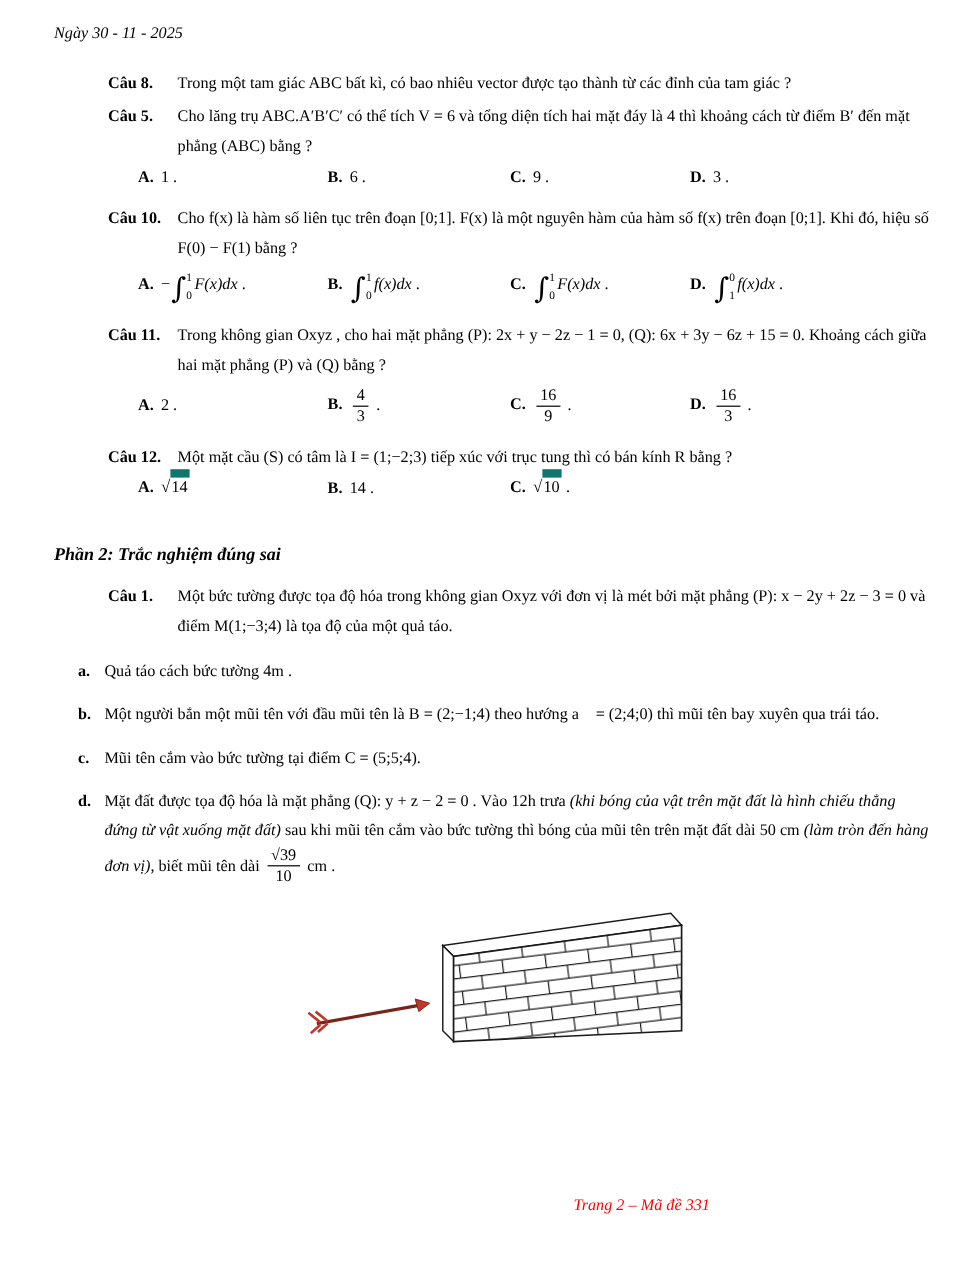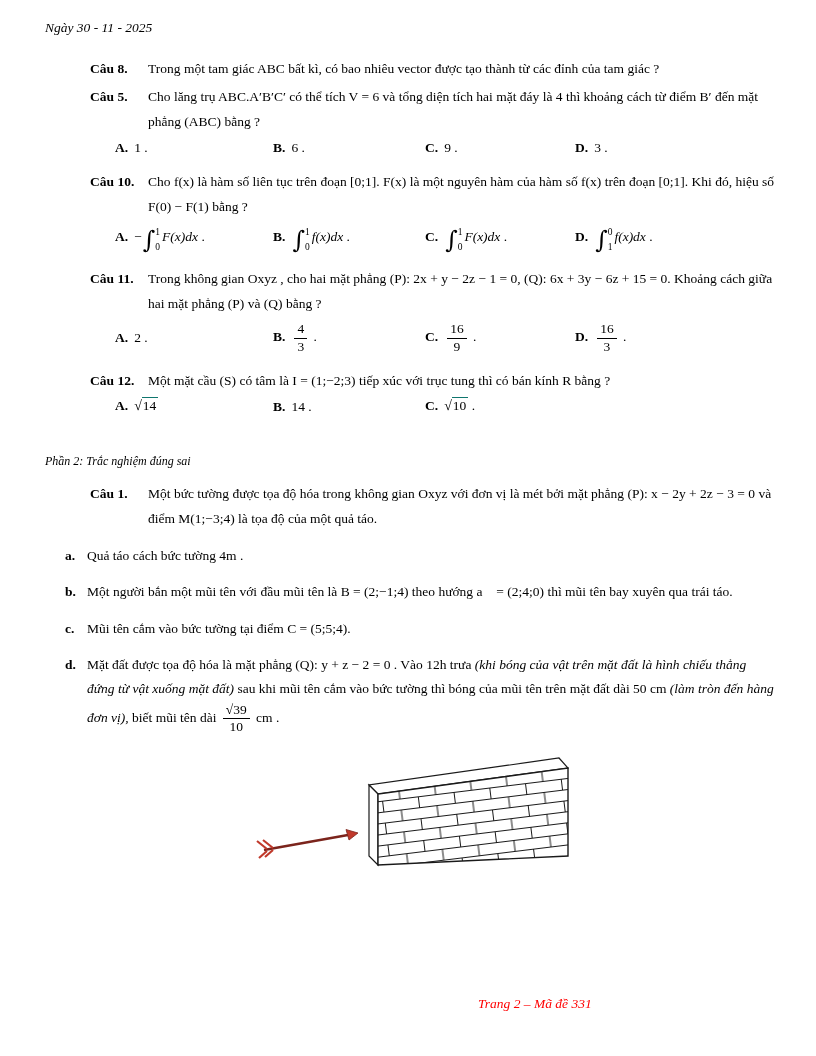--- a/index.html
+++ b/index.html
@@ -32,23 +32,23 @@
 
   
   .frac { display: inline-flex; flex-direction: column; text-align: center;
           vertical-align: middle; line-height: 1.25; margin: 0 3px; }
   .frac .num { border-bottom: 1px solid #000; padding: 0 3px; }
   .frac .den { padding: 0 3px; }
 
   
   .sqrt { white-space: nowrap; }
   .sqrt .rad { font-size: 14px; }
-  .sqrt .radicand { border-top: 1px solid #0f766e; padding: 0 2px 0 1px; }
-
-  .section-title { font-weight: 400; font-style: italic; font-size: 12px; margin: 34px 0 12px; }
+  .sqrt .radicand { border-top: 7px solid #0f766e; padding: 0 2px 0 1px; }
+
+  .section-title { font-weight: 700; font-style: italic; font-size: 15px; margin: 34px 0 12px; }
 
   .p2q { margin-top: 10px; }
   .item { display: flex; margin: 12px 0 0 20px; line-height: 1.8; }
   .item .ilabel { font-weight: 700; flex: 0 0 22px; }
   .item .itext { flex: 1; }
   .item .itext i { font-style: italic; }
 
   .figure { margin: 8px 0 0 205px; }
 
   .footer { position: absolute; left: 478px; top: 996px; color: #ff0000; font-style: italic; }

